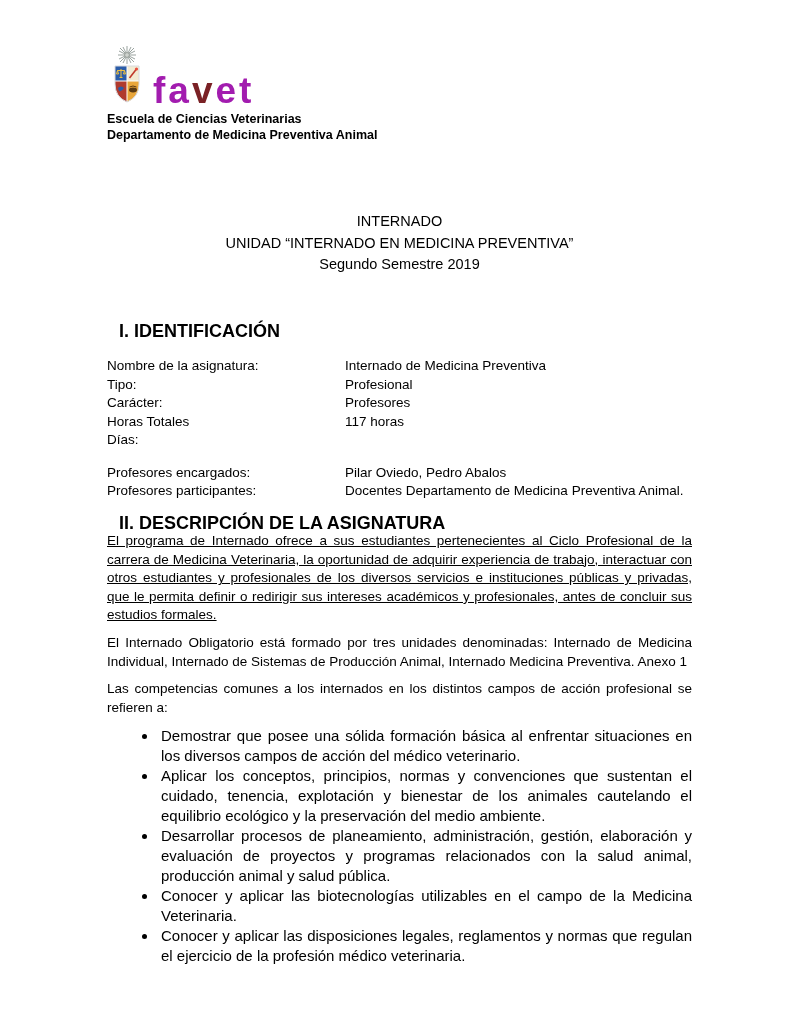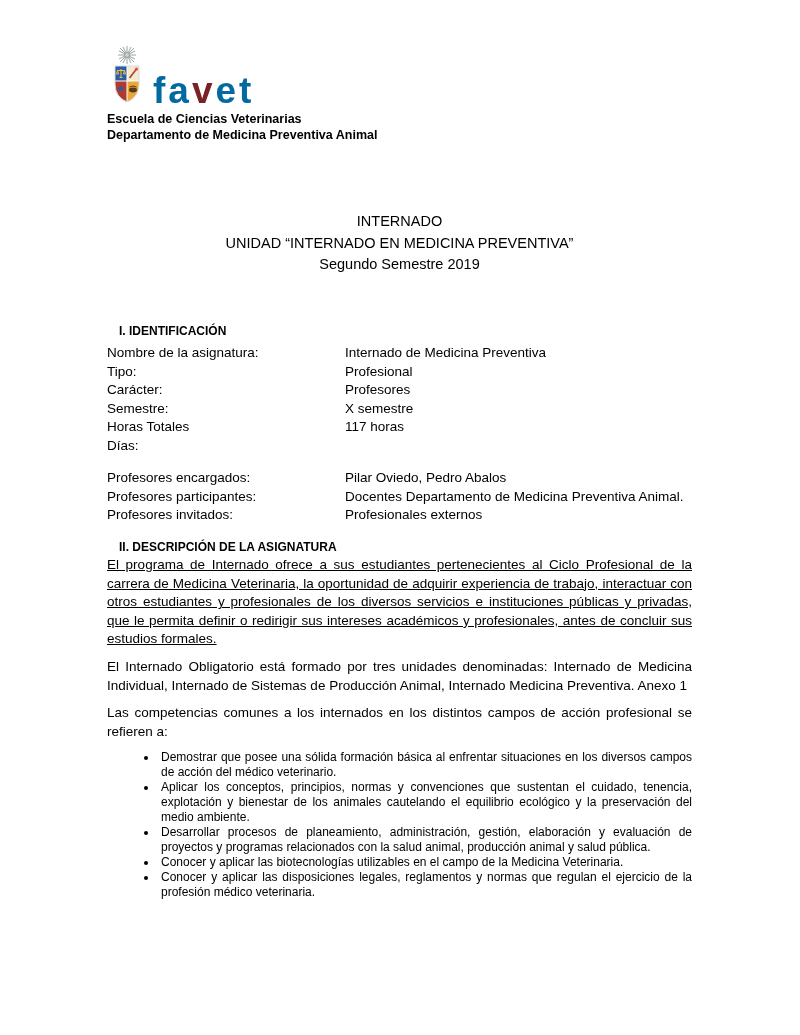--- a/index.html
+++ b/index.html
@@ -25,21 +25,21 @@
   }
   .logo-mark { width: 40px; height: 60px; flex: 0 0 auto; }
   .wordmark {
     font-weight: bold;
     font-size: 37px;
     letter-spacing: 3px;
     line-height: 1;
     position: relative;
     top: 3px;
   }
-  .wm-blue { color: #0369a1; }
+  .wm-blue { color: #a21caf; }
   .wm-maroon { color: #7a2125; }
   .school-lines { margin-top: 6px; }
   .school-line {
     font-weight: bold;
     font-size: 12.5px;
     line-height: 15.5px;
   }
 
   
   .title-block {
@@ -47,47 +47,47 @@
     text-align: center;
     font-weight: normal;
     font-size: 14.5px;
     line-height: 21.5px;
   }
 
   
   .section1 { margin-top: 46px; }
   .sec-heading {
     font-weight: bold;
-    font-size: 12px;
+    font-size: 18px;
     line-height: 18.5px;
     padding-left: 12px;
   }
-  .id-rows { margin-top: 4px; }
+  .id-rows { margin-top: 17px; }
   .id-row { display: flex; line-height: 18.5px; font-size: 13.5px; }
   .id-label { width: 238px; flex: 0 0 auto; }
   .id-value { flex: 1; }
   .staff-rows { margin-top: 14px; }
 
   
   .section2 { margin-top: 13px; }
   .para {
     margin-top: 9px;
     font-size: 13.5px;
     line-height: 18.6px;
     text-align: justify;
   }
   .para:first-of-type { margin-top: 0; text-decoration: underline; }
   ul.bullets {
     margin-top: 9px;
     padding-left: 51px;
     list-style: disc;
   }
   ul.bullets li {
-    font-size: 12px;
-    line-height: 15px;
+    font-size: 15px;
+    line-height: 20px;
     text-align: justify;
     padding-left: 3px;
   }
 </style>
 </head>
 <body>
 
 <div class="page">
 
   <div class="header">
@@ -164,44 +164,36 @@
       </div>
       <div class="id-row">
         <div class="id-label">Tipo:</div>
         <div class="id-value">Profesional</div>
       </div>
       <div class="id-row">
         <div class="id-label">Carácter:</div>
         <div class="id-value">Profesores</div>
       </div>
       <div class="id-row">
-        <div class="id-label">Semestre:</div>
-        <div class="id-value">X semestre</div>
-      </div>
-      <div class="id-row">
         <div class="id-label">Horas Totales</div>
         <div class="id-value">117 horas</div>
       </div>
       <div class="id-row">
         <div class="id-label">Días:</div>
       </div>
     </div>
 
     <div class="id-rows staff-rows">
       <div class="id-row">
         <div class="id-label">Profesores encargados:</div>
         <div class="id-value">Pilar Oviedo, Pedro Abalos</div>
       </div>
       <div class="id-row">
         <div class="id-label">Profesores participantes:</div>
         <div class="id-value">Docentes Departamento de Medicina Preventiva Animal.</div>
-      </div>
-      <div class="id-row">
-        <div class="id-label">Profesores invitados:</div>
-        <div class="id-value">Profesionales externos</div>
       </div>
     </div>
   </div>
 
   <div class="section2">
     <div class="sec-heading">II. DESCRIPCIÓN DE LA ASIGNATURA</div>
 
     <p class="para">El programa de Internado ofrece a sus estudiantes pertenecientes al Ciclo Profesional de la carrera de Medicina Veterinaria, la oportunidad de adquirir experiencia de trabajo, interactuar con otros estudiantes y profesionales de los diversos servicios e instituciones públicas y privadas, que le permita definir o redirigir sus intereses académicos y profesionales, antes de concluir sus estudios formales.</p>
     <p class="para">El Internado Obligatorio está formado por tres unidades denominadas: Internado de Medicina Individual, Internado de Sistemas de Producción Animal, Internado Medicina Preventiva. Anexo 1</p>
     <p class="para">Las competencias comunes a los internados en los distintos campos de acción profesional se refieren a:</p>

